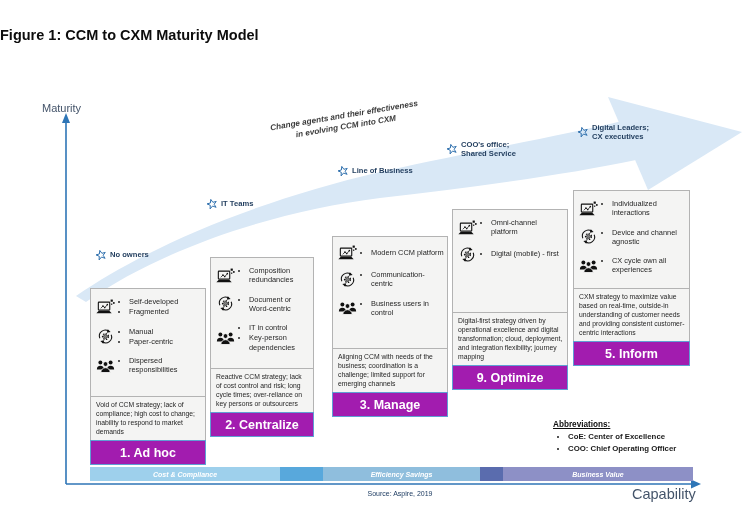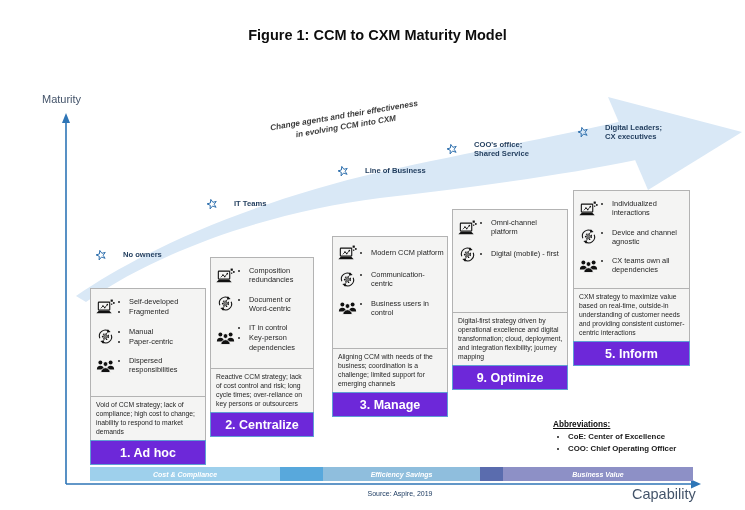--- a/index.html
+++ b/index.html
@@ -1,38 +1,38 @@
 <!DOCTYPE html>
 <html><head>
 <meta charset="utf-8">
 <style>
   html,body{margin:0;padding:0;background:#fff;}
   .canvas{position:relative;width:745px;height:510px;background:#fff;overflow:hidden;
           font-family:"Liberation Sans",sans-serif;}
   .abs{position:absolute;}
   #bg{left:0;top:0;z-index:0;}
-  .title{top:27px;left:0;right:15px;text-align:center;font-size:14.5px;font-weight:bold;color:#0d0d0d;z-index:3;margin-left:25px;}
+  .title{top:27px;left:0;right:15px;font-size:14.5px;font-weight:bold;color:#0d0d0d;z-index:3;}
   .axis-label{color:#44546a;z-index:3;}
-  #maturity-label{left:42px;top:93px;font-size:11px;}
+  #maturity-label{left:42px;top:102px;font-size:11px;}
   #capability-label{left:632px;top:486px;font-size:14.5px;}
   .caption{left:250px;top:110px;width:190px;transform:rotate(-9.5deg);font-style:italic;font-weight:600;
            font-size:8.2px;color:#3d3d3d;text-align:center;white-space:pre-line;line-height:1.35;z-index:3;}
-  .milestone{display:flex;align-items:center;gap:16px;z-index:3;}
+  .milestone{display:flex;align-items:center;gap:3px;z-index:3;}
   .milestone svg{width:12px;height:12px;flex:none;}
   .milestone-label{font-size:7.6px;font-weight:600;color:#1f3b5c;white-space:pre-line;line-height:1.25;}
   .stage{display:flex;flex-direction:column;z-index:2;}
   .stage-body{flex:1;background:#f4f4f3;border:1px solid #b3b3b3;border-bottom:none;
               padding:7px 3px 2px 5px;display:flex;flex-direction:column;gap:8px;}
   .frow{display:flex;align-items:center;gap:3px;}
   .frow .fic{width:19px;height:17px;flex:none;}
   .frow ul{margin:0;padding-left:11px;font-size:7.4px;color:#262626;line-height:1.25;}
   .frow li{margin:1px 0;}
   .stage-desc{background:#f4f4f3;border:1px solid #b3b3b3;border-bottom:none;
               font-size:6.8px;color:#262626;padding:4px 4px 3px 5px;line-height:1.32;}
-  .stage-banner{height:23px;flex:none;background:#6d28d9;border:1px solid #5f9fd4;color:#fff;
+  .stage-banner{height:23px;flex:none;background:#a21caf;border:1px solid #5f9fd4;color:#fff;
                 font-weight:bold;font-size:12.5px;display:flex;align-items:center;justify-content:center;}
   .bar{left:90px;top:467px;height:14px;display:flex;z-index:1;}
   .seg{height:100%;display:flex;align-items:center;justify-content:center;}
   .seg span{font-size:7px;font-style:italic;font-weight:600;color:#fff;}
   .abbr{left:553px;top:420px;z-index:3;}
   .abbr-title{font-size:8.2px;font-weight:bold;text-decoration:underline;color:#0d0d0d;}
   .abbr ul{margin:3px 0 0;padding-left:15px;font-size:7.8px;font-weight:600;color:#1a1a1a;}
   .abbr li{margin-bottom:3px;}
   .source{left:300px;top:490px;width:200px;text-align:center;font-size:7px;color:#17365d;z-index:3;}
 </style>
@@ -263,21 +263,21 @@
           </svg>
         <ul>
             <li>Device and channel agnostic</li>
           </ul>
       </div>
       <div class="frow">
         <svg class="fic">
             <use href="#ic-people"></use>
           </svg>
         <ul>
-            <li>CX teams own all dependencies</li>
+            <li>CX cycle own all experiences</li>
           </ul>
       </div>
     </div>
     <div class="stage-desc">CXM strategy to maximize value based on real-time, outside-in understanding of customer needs and providing consistent customer-centric interactions</div>
     <div class="stage-banner">5. Inform</div>
   </div>
 
   <div class="abs bar">
     <div class="seg" style="width:190px;background:#9ed0ec;">
       <span>Cost &amp; Compliance</span>

